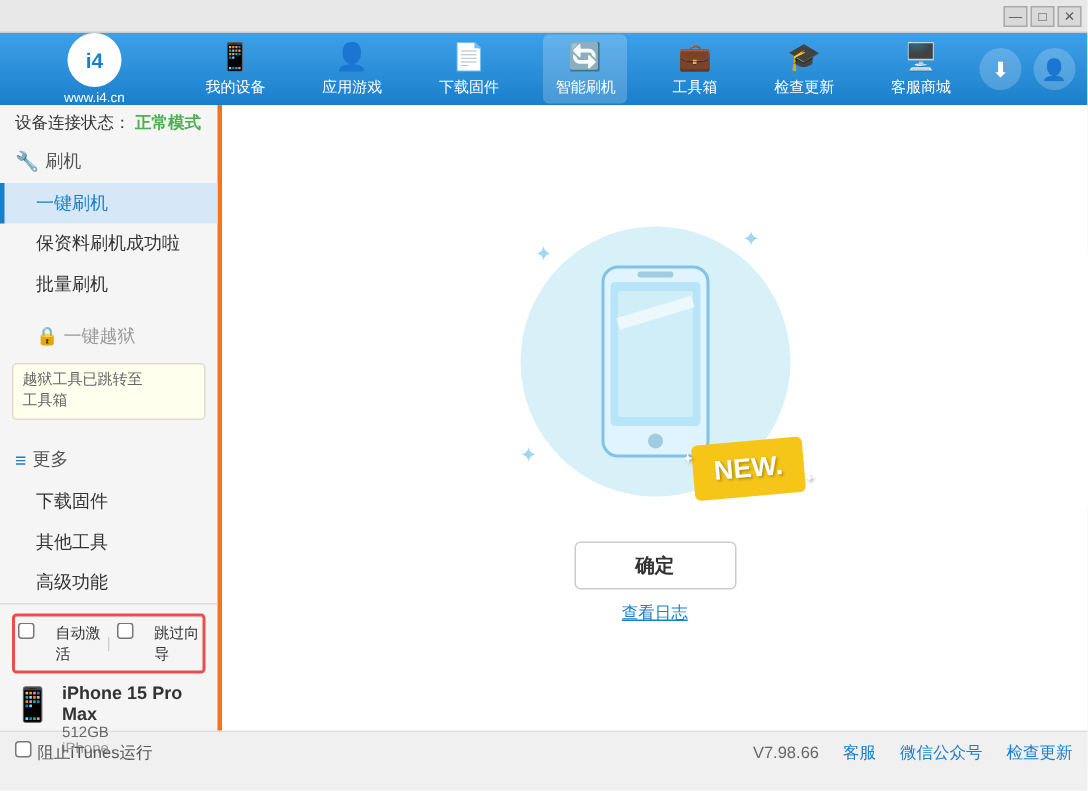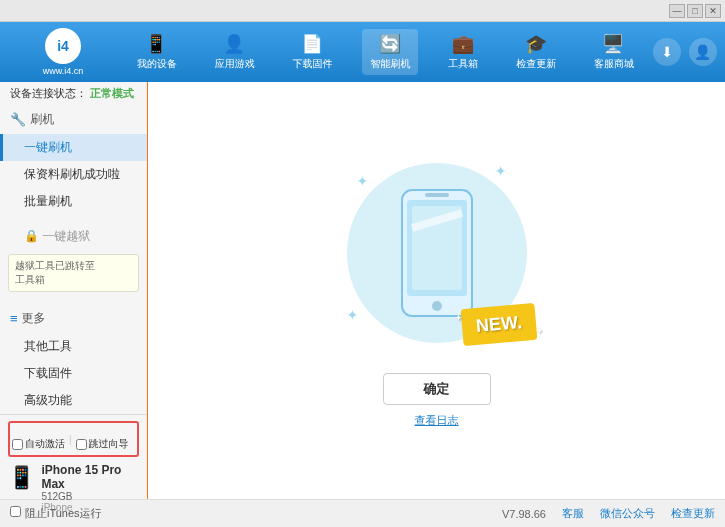--- a/index.html
+++ b/index.html
@@ -17,21 +17,21 @@
     }
     .titlebar-btn {
       width: 16px; height: 14px;
       display: inline-flex; align-items: center; justify-content: center;
       font-size: 9px; cursor: pointer; margin-left: 2px;
       border: 1px solid #aaa; background: #d9d9d9; color: #555;
     }
 
     
     .header {
-      height: 60px;
+      height: 48px;
       background: linear-gradient(to bottom, #3ea0e8, #1a7fcb);
       display: flex;
       align-items: center;
       padding: 0 8px;
     }
     .logo-area {
       width: 110px;
       display: flex;
       flex-direction: column;
       align-items: center;
@@ -86,21 +86,21 @@
     
     .main-container {
       display: flex;
       height: calc(527px - 22px - 60px - 28px);
     }
 
     
     .sidebar {
       width: 148px;
       background: #f5f5f5;
-      border-right: 1px solid #f97316;
+      border-right: 3px solid #f97316;
       display: flex;
       flex-direction: column;
       height: 100%;
     }
     .sidebar-section-header {
       display: flex;
       align-items: center;
       padding: 6px 10px;
       font-size: 12px;
       color: #555;
@@ -150,22 +150,22 @@
     .auto-options {
       display: flex;
       align-items: center;
       gap: 4px;
       padding: 4px 2px;
       border: 2px solid #e85050;
       border-radius: 3px;
       margin-bottom: 6px;
     }
     .checkbox-label {
-      display: flex; align-items: center; gap: 2px;
-      font-size: 10px; color: #333; cursor: pointer; margin-top: 10px;
+      display: flex; gap: 14px;
+      font-size: 10px; color: #333; cursor: pointer;
     }
     .checkbox-label input { width: 11px; height: 11px; }
     .checkbox-divider {
       color: #ccc; font-size: 10px;
     }
     .device-info {
       display: flex;
       align-items: flex-start;
       gap: 6px;
     }
@@ -357,22 +357,22 @@
       <span>🔒</span>
       <span>一键越狱</span>
     </div>
     <div class="sidebar-note">越狱工具已跳转至<br>工具箱</div>
     <div class="sidebar-divider"></div>
 
     <div class="sidebar-section-header">
       <span class="icon">≡</span>
       <span>更多</span>
     </div>
+    <div class="sidebar-item">下载固件</div>
     <div class="sidebar-item">其他工具</div>
-    <div class="sidebar-item">下载固件</div>
     <div class="sidebar-item">高级功能</div>
 
     <div class="sidebar-flex"></div>
 
     <div class="device-area">
       <div class="auto-options">
         <label class="checkbox-label">
           <input type="checkbox" style="">
           <span>自动激活</span>
         </label>

